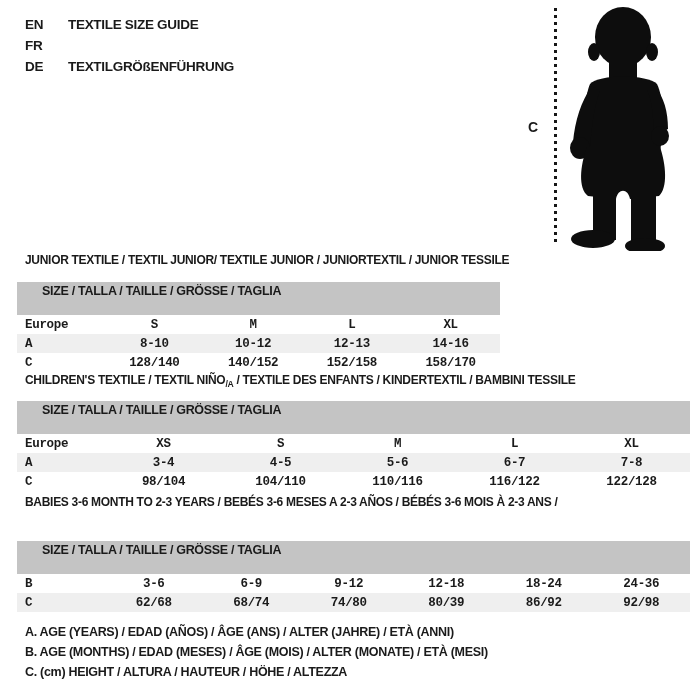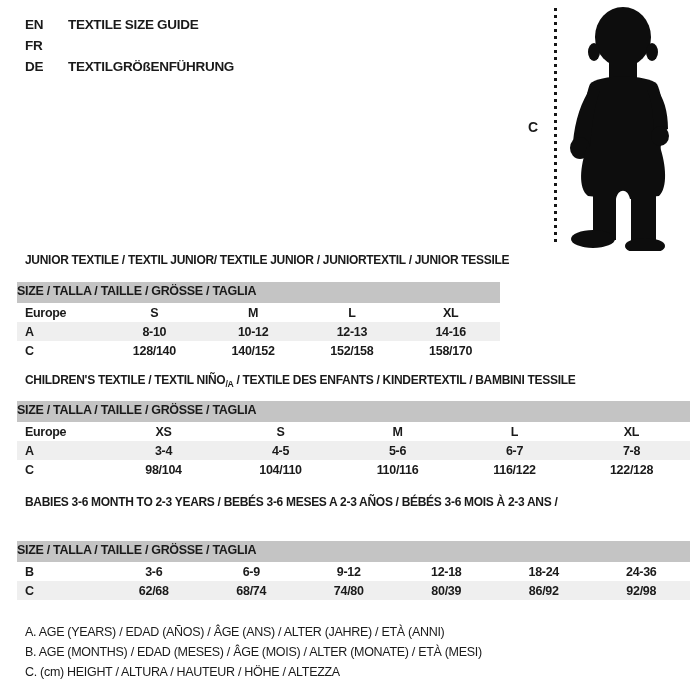--- a/index.html
+++ b/index.html
@@ -19,30 +19,30 @@
   .measure-label { position:absolute; left:528px; top:119px; font-size:14px; font-weight:700; }
   .silhouette { position:absolute; left:560px; top:6px; width:130px; height:245px; }
 
   
   .section-title { position:absolute; left:25px; font-size:12px; font-weight:700;
     letter-spacing:-0.3px; line-height:19px; white-space:nowrap; }
   .sub { vertical-align:sub; font-size:0.72em; }
 
   
   .size-table { position:absolute; left:17px; }
-  .band { height:21px; line-height:19px; padding-left:0; font-size:12.5px; font-weight:700;
+  .band { height:33px; line-height:19px; padding-left:25px; font-size:12.5px; font-weight:700;
     letter-spacing:-0.3px; }
-  table { border-collapse:collapse; table-layout:fixed; width:100%; }
+  table { border-collapse:collapse; table-layout:fixed; width:100%;font-family:Liberation Mono, monospace; }
   td { height:19px; font-size:12.5px; font-weight:700; letter-spacing:-0.3px;
     text-align:center; vertical-align:middle; }
   td.rowlabel { text-align:left; padding-left:8px; }
 
   
   .notes { position:absolute; left:25px; top:622px; }
-  .note-line { font-size:12.5px; font-weight:400; letter-spacing:-0.3px; line-height:20px;
+  .note-line { font-size:12.5px; font-weight:700; letter-spacing:-0.3px; line-height:20px;
     white-space:nowrap; }
 </style>
 </head>
 <body>
 
 <div class="page">
 
   <div class="langs">
     <div class="lang-row">
       <span class="lang-code">EN</span>

